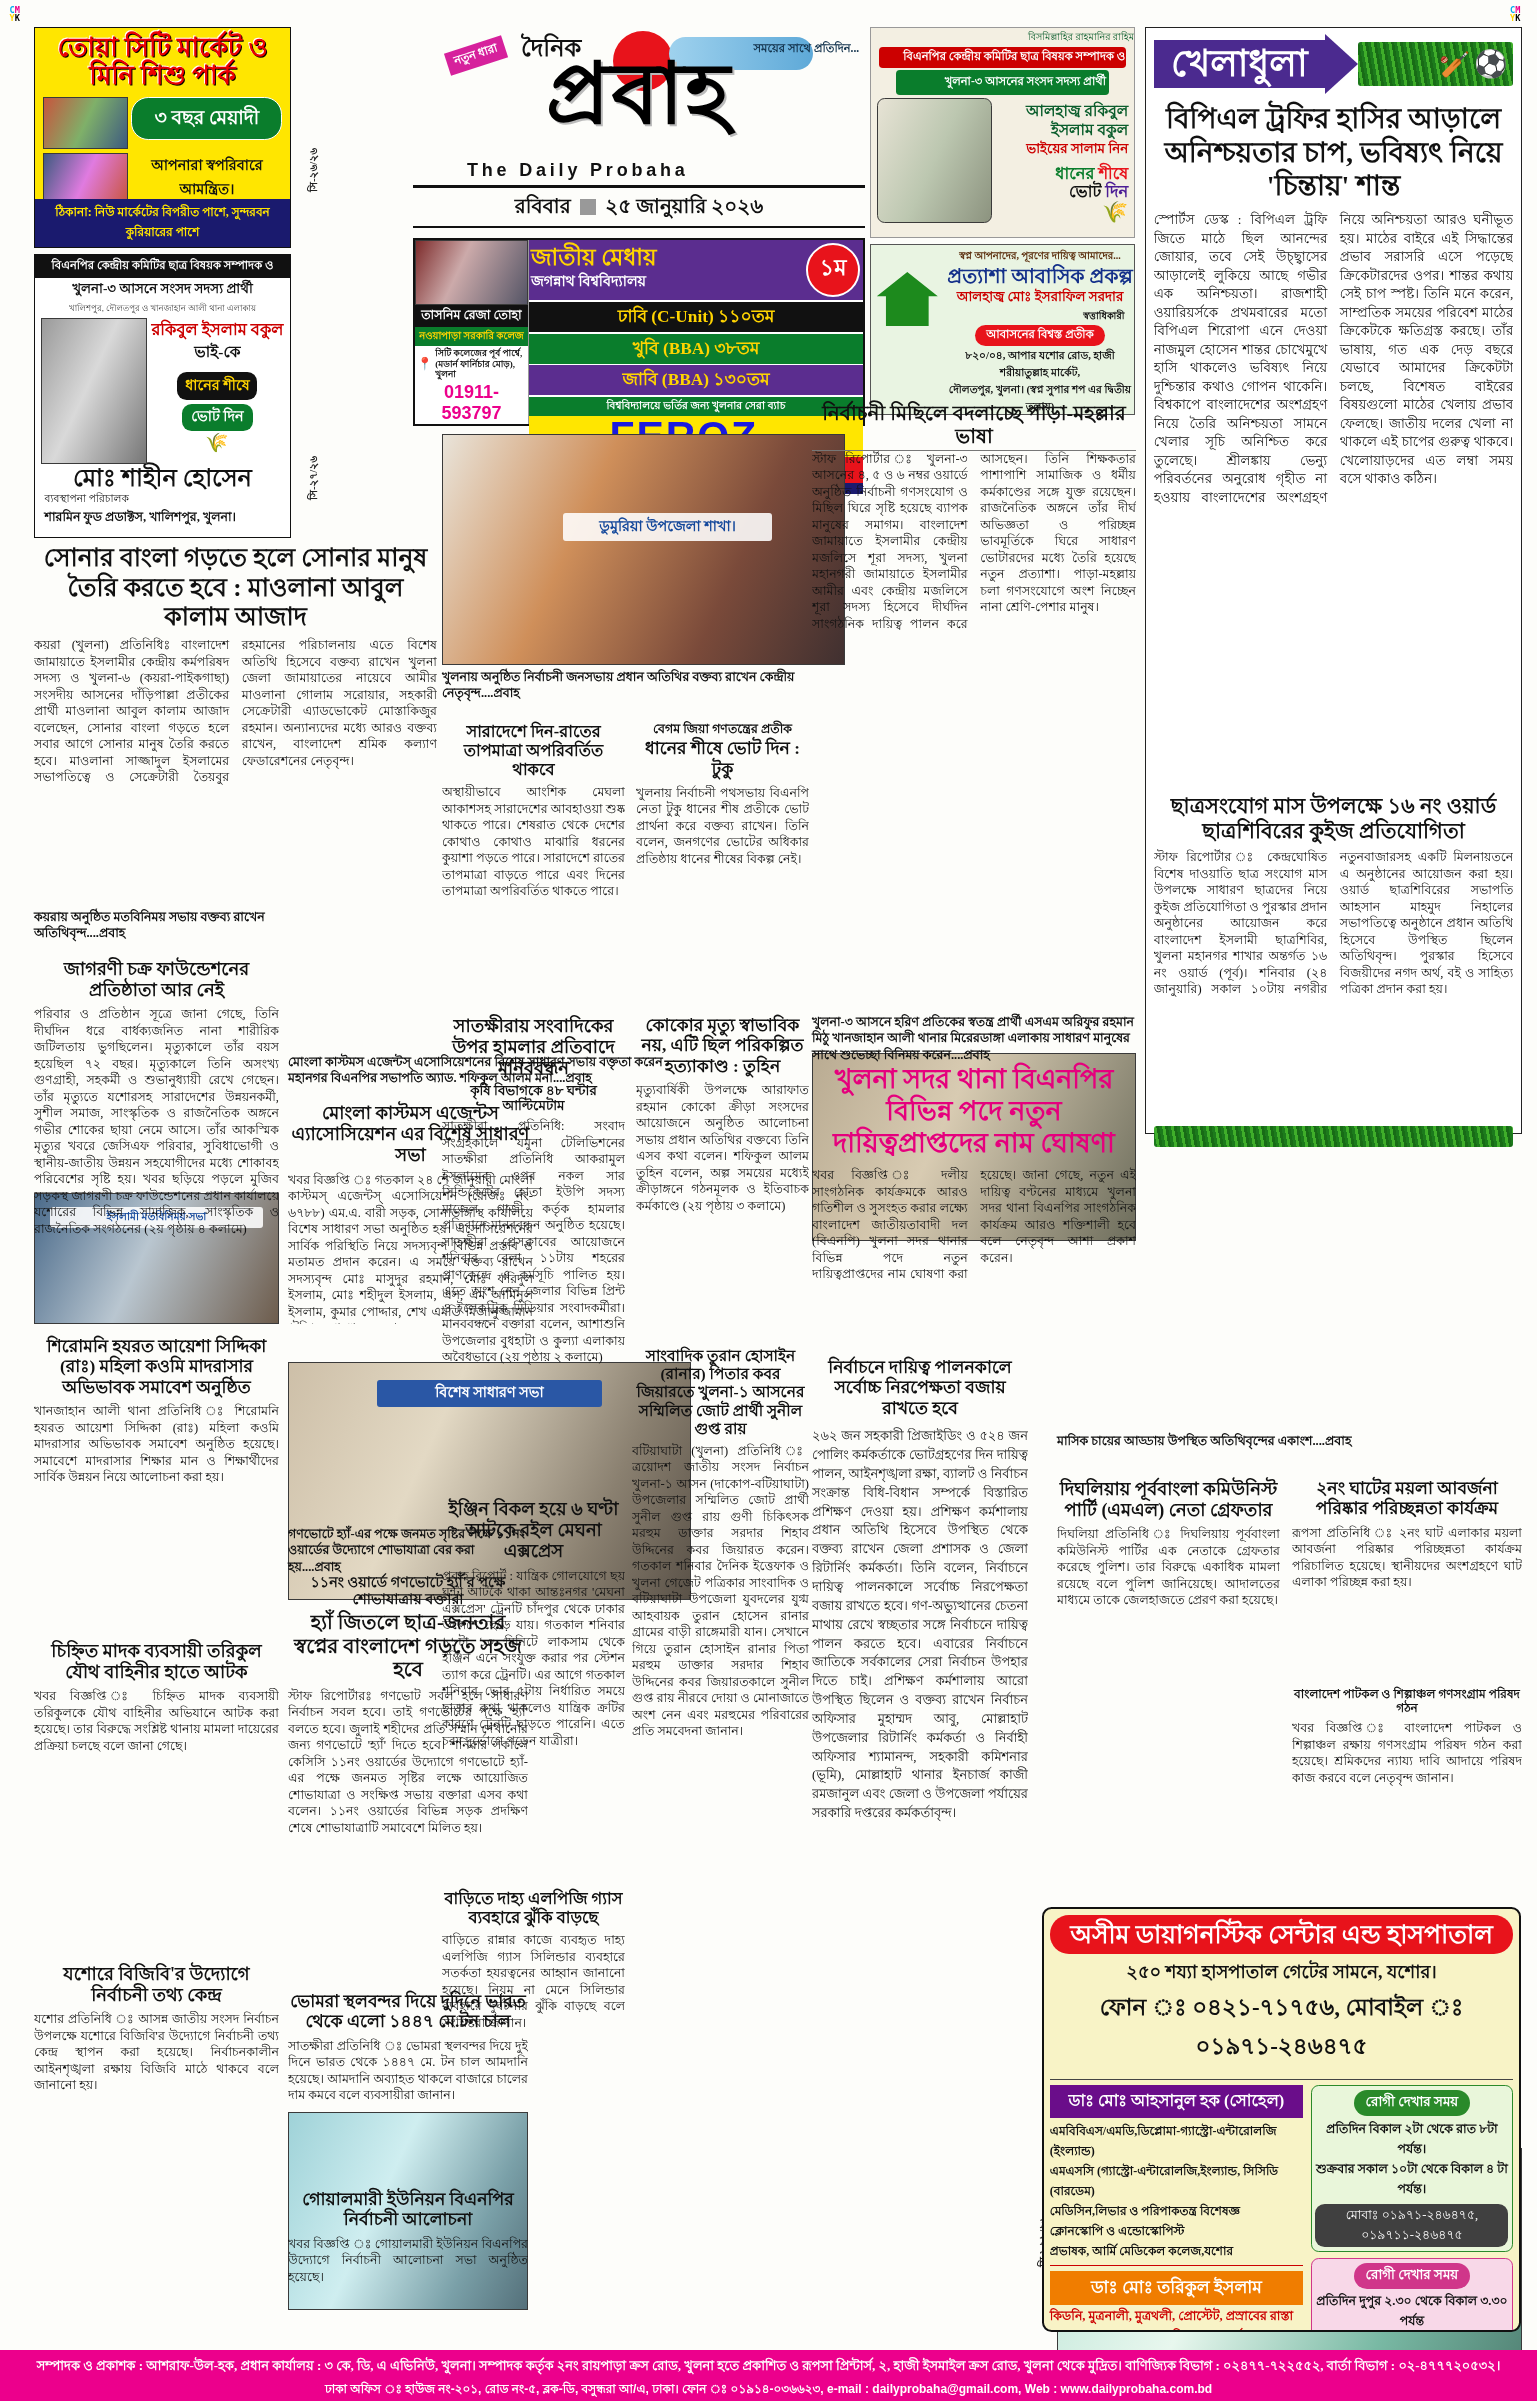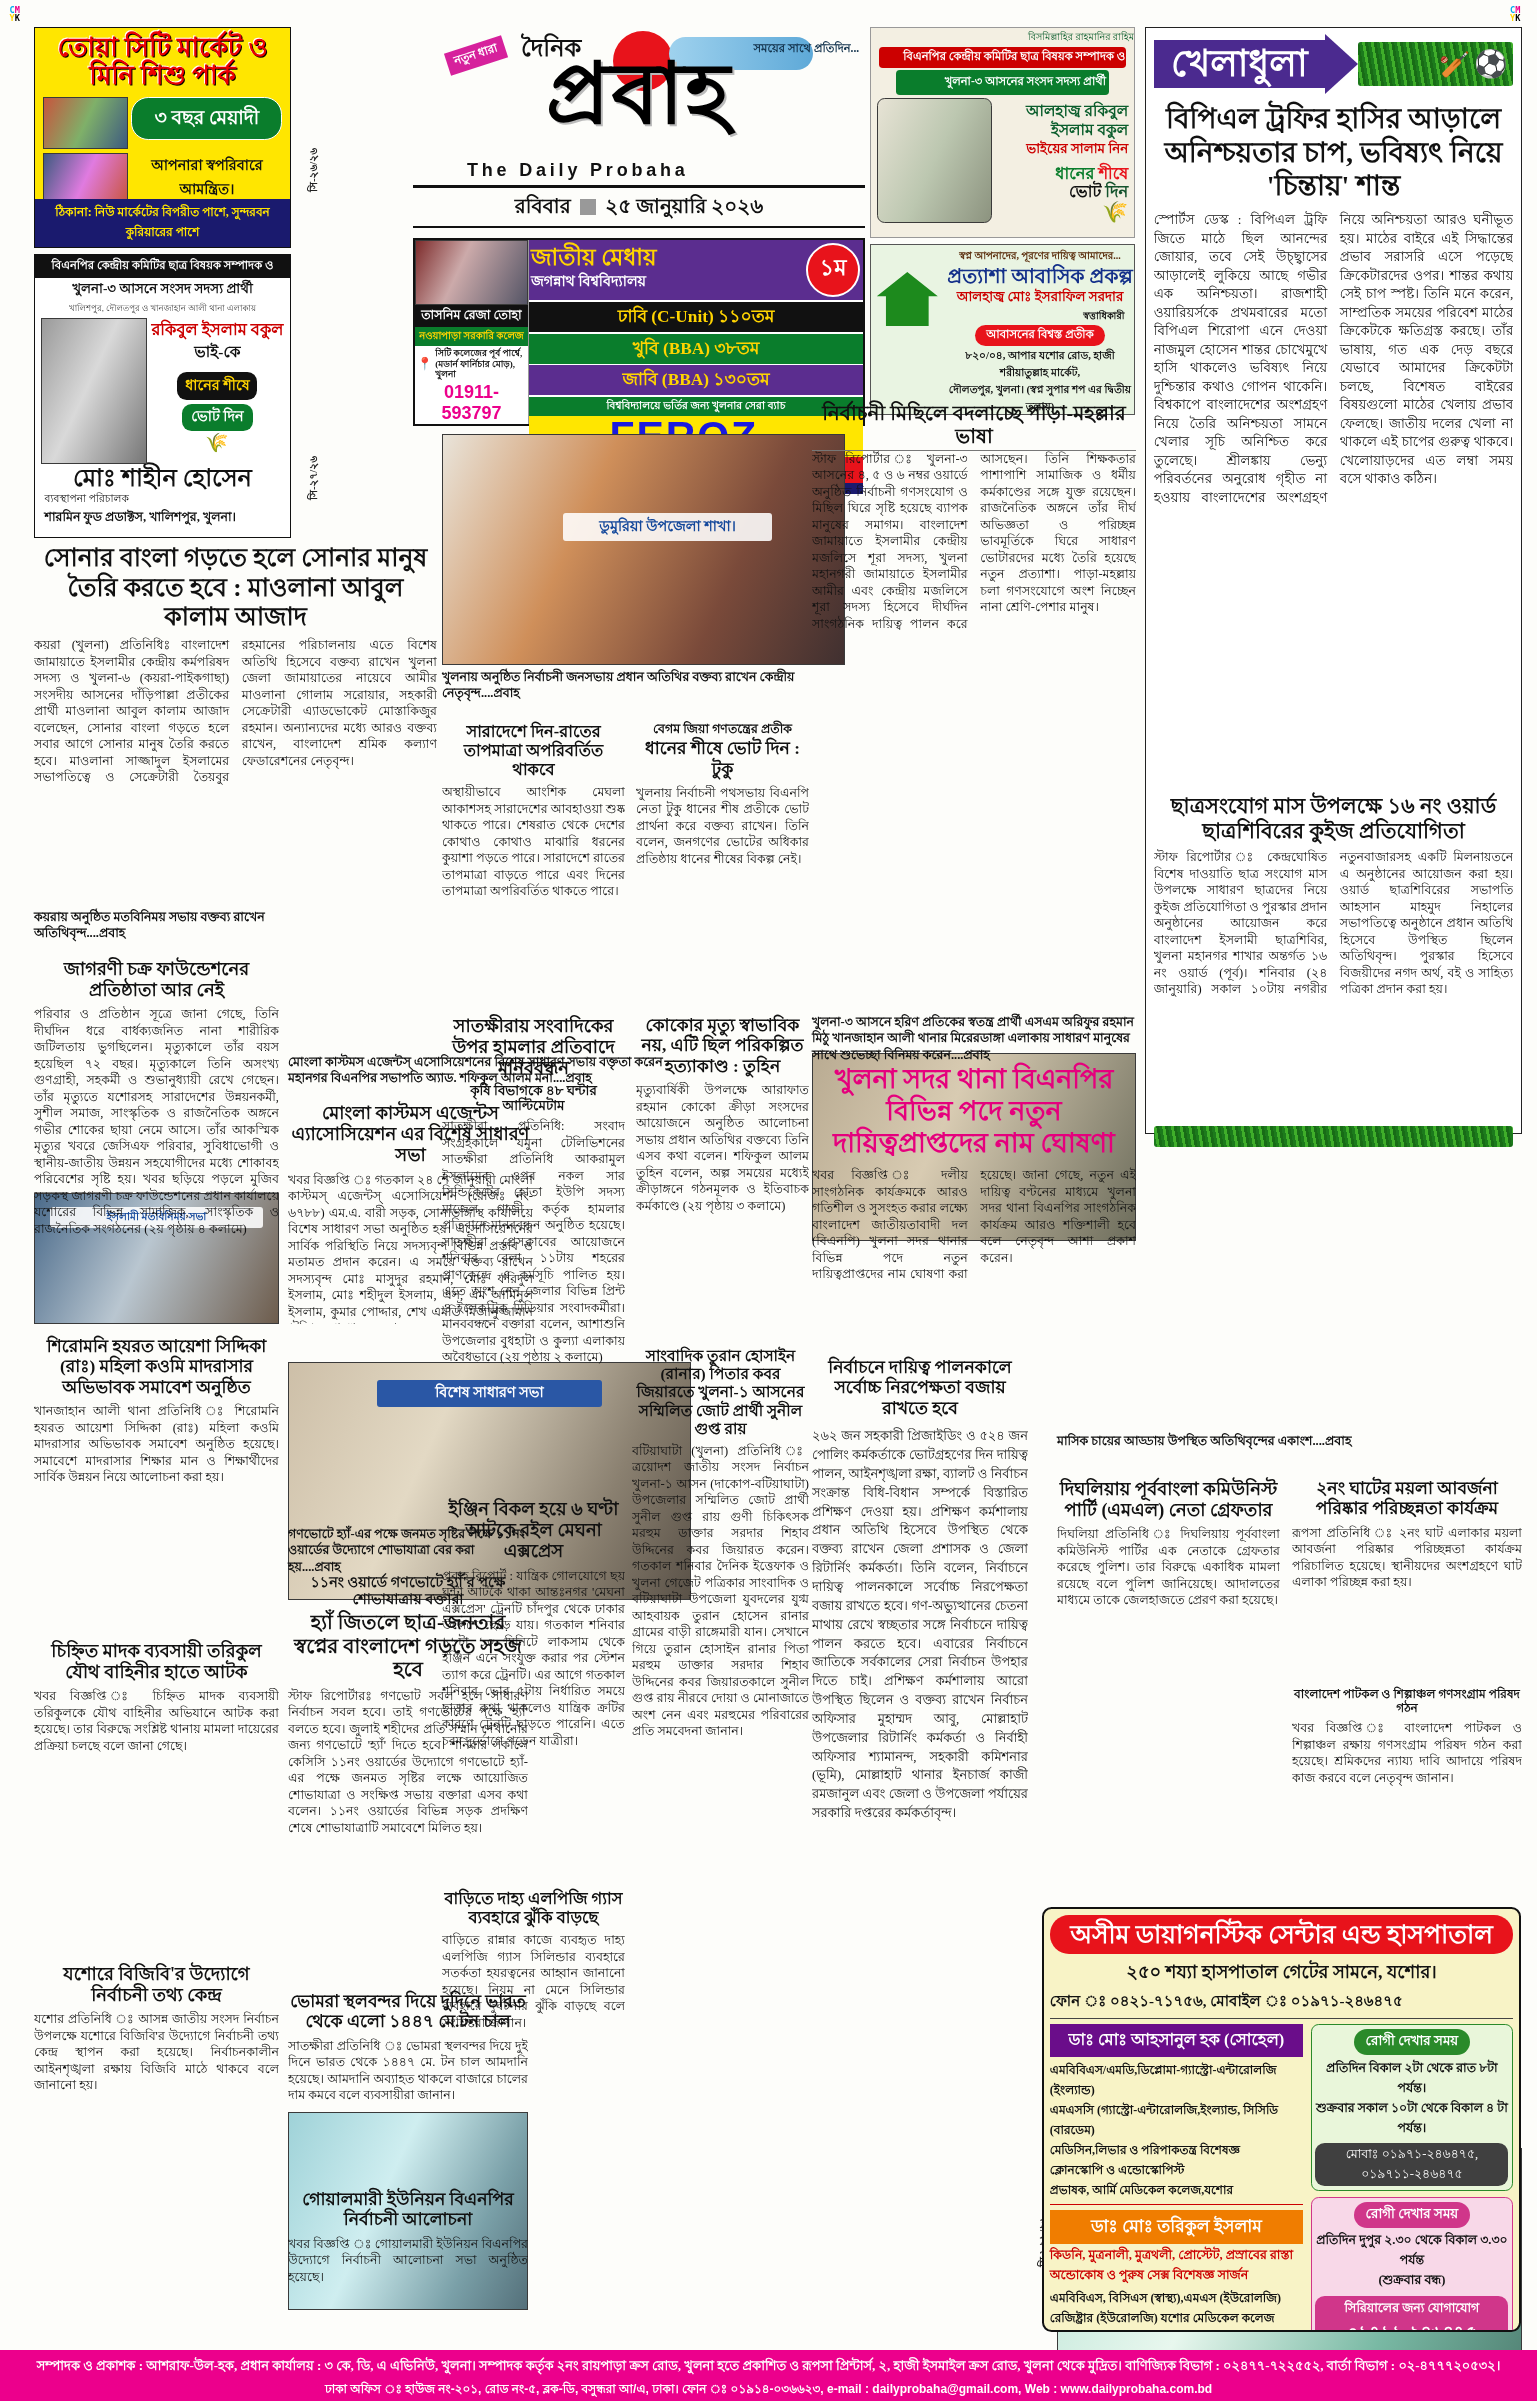--- a/index.html
+++ b/index.html
@@ -124,21 +124,21 @@
   <div style="background:#0a7d2c;color:#fff;font-weight:700;font-size:11.5px;padding:3px;margin:1.9px 25px;border-radius:3.8px">খুলনা-৩ আসনের সংসদ সদস্য প্রার্থী</div>
   <div style="display:flex;padding:1.9px 5.8px;gap:3.8px">
     <div class="ph" style="width:113px;height:123px;border-radius:7.7px;background:linear-gradient(115deg,#e7e3d5,#bcc7b0 50%,#8c937f)"></div>
     <div style="flex:1">
       <div style="color:#0a5d2c;font-weight:800;font-size:15.4px;line-height:1.2;margin-top:3.8px">আলহাজ্ব রকিবুল ইসলাম বকুল</div>
       <div style="color:#c00;font-weight:700;font-size:13.4px">ভাইয়ের সালাম নিন</div>
       <div style="margin-top:3.8px;line-height:1.1">
         <span style="color:#0a7d2c;font-weight:800;font-size:16.3px">ধানের</span>
         <span style="color:#e8131b;font-weight:800;font-size:16.3px">শীষে</span><br>
         <span style="color:#111;font-weight:700;font-size:16.3px">ভোট</span>
-        <span style="color:#14532d;font-weight:800;font-size:16.3px">দিন</span>
+        <span style="color:#4c1d95;font-weight:800;font-size:16.3px">দিন</span>
         <div style="font-size:21px">🌾</div>
       </div>
     </div>
   </div>
 </div>
 
 <div class="abs" style="left:870px;top:244px;width:265px;height:171px;background:#e9f4e2;border:1.9px solid #555;overflow:hidden">
   <div style="position:absolute;left:5.8px;top:27px;width:61px;height:54px;background:#1d8a1d;clip-path:polygon(50% 0,100% 45%,85% 45%,85% 100%,15% 100%,15% 45%,0 45%)"></div>
   <div style="margin-left:75px;text-align:center">
     <div style="font-size:10px;font-weight:700;color:#5a2d0c;padding-top:2.9px">স্বপ্ন আপনাদের, পূরণের দায়িত্ব আমাদের...</div>
@@ -303,21 +303,21 @@
 </div>
 
 <div class="abs" style="left:1292px;top:1687px;width:230px;height:206px">
   <div class="hl" style="font-size:12px;margin-bottom:4.8px">বাংলাদেশ পাটকল ও শিল্পাঞ্চল গণসংগ্রাম পরিষদ গঠন</div>
   <div class="bd" style="height:131px">খবর বিজ্ঞপ্তি ঃ বাংলাদেশ পাটকল ও শিল্পাঞ্চল রক্ষায় গণসংগ্রাম পরিষদ গঠন করা হয়েছে। শ্রমিকদের ন্যায্য দাবি আদায়ে পরিষদ কাজ করবে বলে নেতৃবৃন্দ জানান।</div>
 </div>
 
 <div class="abs" style="left:1042px;top:1907px;width:479px;height:425px;background:#f8f3c6;border:2.9px solid #111;border-radius:9.6px;padding:5.8px;overflow:hidden">
   <div style="background:#e8131b;color:#fff;font-weight:800;font-size:25px;text-align:center;border-radius:19px;padding:5.8px 3.8px;line-height:1.1">অসীম ডায়াগনস্টিক সেন্টার এন্ড হাসপাতাল</div>
   <div style="font-weight:800;font-size:18px;text-align:center;margin-top:3.8px">২৫০ শয্যা হাসপাতাল গেটের সামনে, যশোর।</div>
-  <div style="font-weight:800;font-size:15px;text-align:left;border-bottom:1.9px solid #444;padding-bottom:4px">ফোন ঃ ০৪২১-৭১৭৫৬, মোবাইল ঃ ০১৯৭১-২৪৬৪৭৫</div>
+  <div style="font-weight:800;font-size:23px;text-align:center;border-bottom:1.9px solid #444;padding-bottom:12px">ফোন ঃ ০৪২১-৭১৭৫৬, মোবাইল ঃ ০১৯৭১-২৪৬৪৭৫</div>
   <div style="display:flex;gap:7.7px;margin-top:5.8px">
     <div style="flex:1.25">
       <div style="background:#6a0d8a;color:#fff;font-weight:800;font-size:16.3px;text-align:center;padding:2.9px">ডাঃ মোঃ আহসানুল হক (সোহেল)</div>
       <div style="font-weight:700;font-size:12px;margin-top:3.8px">এমবিবিএস/এমডি,ডিপ্লোমা-গ্যাস্ট্রো-এন্টারোলজি (ইংল্যান্ড)</div>
       <div style="font-weight:700;font-size:12px">এমএসসি (গ্যাস্ট্রো-এন্টারোলজি,ইংল্যান্ড, সিসিডি (বারডেম)</div>
       <div style="font-weight:700;font-size:12px">মেডিসিন,লিভার ও পরিপাকতন্ত্র বিশেষজ্ঞ</div>
       <div style="font-weight:700;font-size:12px">ক্লোনস্কোপি ও এন্ডোস্কোপিস্ট</div>
       <div style="font-weight:700;font-size:12px;border-bottom:1.9px solid #c00;padding-bottom:2.9px">প্রভাষক, আর্মি মেডিকেল কলেজ,যশোর</div>
       <div style="background:#f07d00;color:#fff;font-weight:800;font-size:17.3px;text-align:center;padding:2.9px;margin-top:4.8px">ডাঃ মোঃ তরিকুল ইসলাম</div>
       <div style="color:#c00;font-weight:800;font-size:12.5px;margin-top:2.9px">কিডনি, মুত্রনালী, মুত্রথলী, প্রোস্টেট, প্রস্রাবের রাস্তা অন্ডোকোষ ও পুরুষ সেক্স বিশেষজ্ঞ সার্জন</div>

